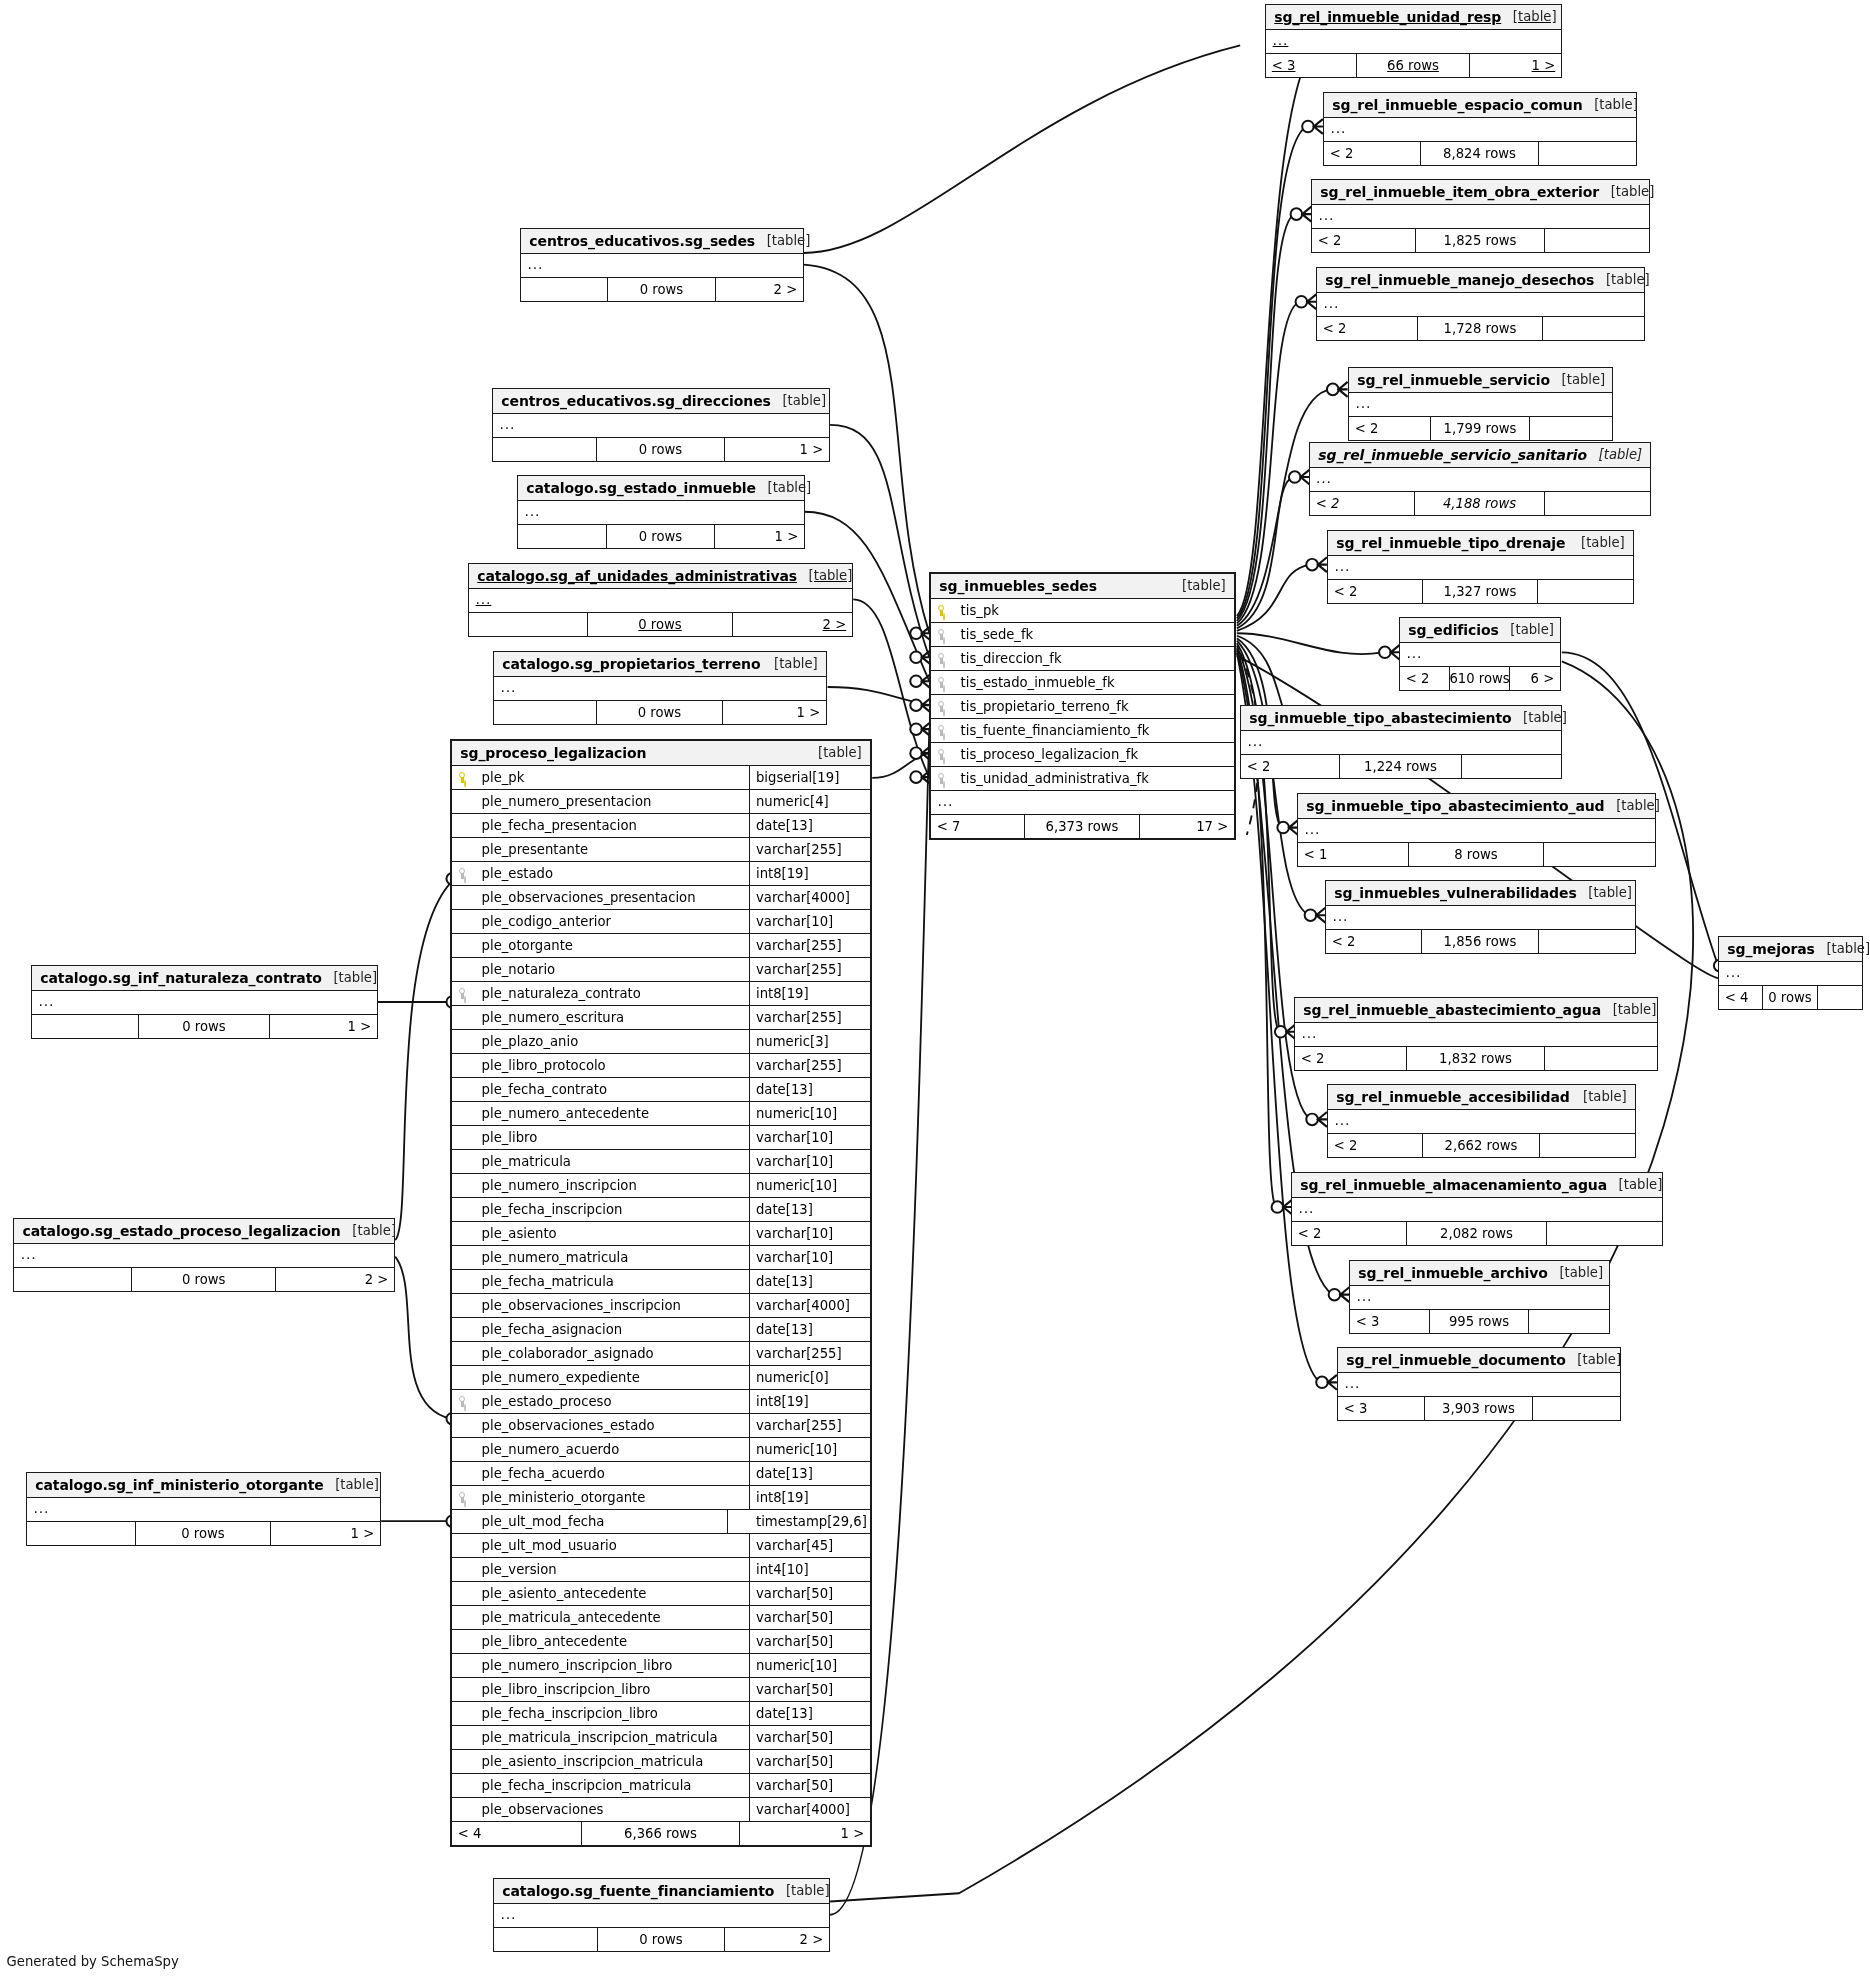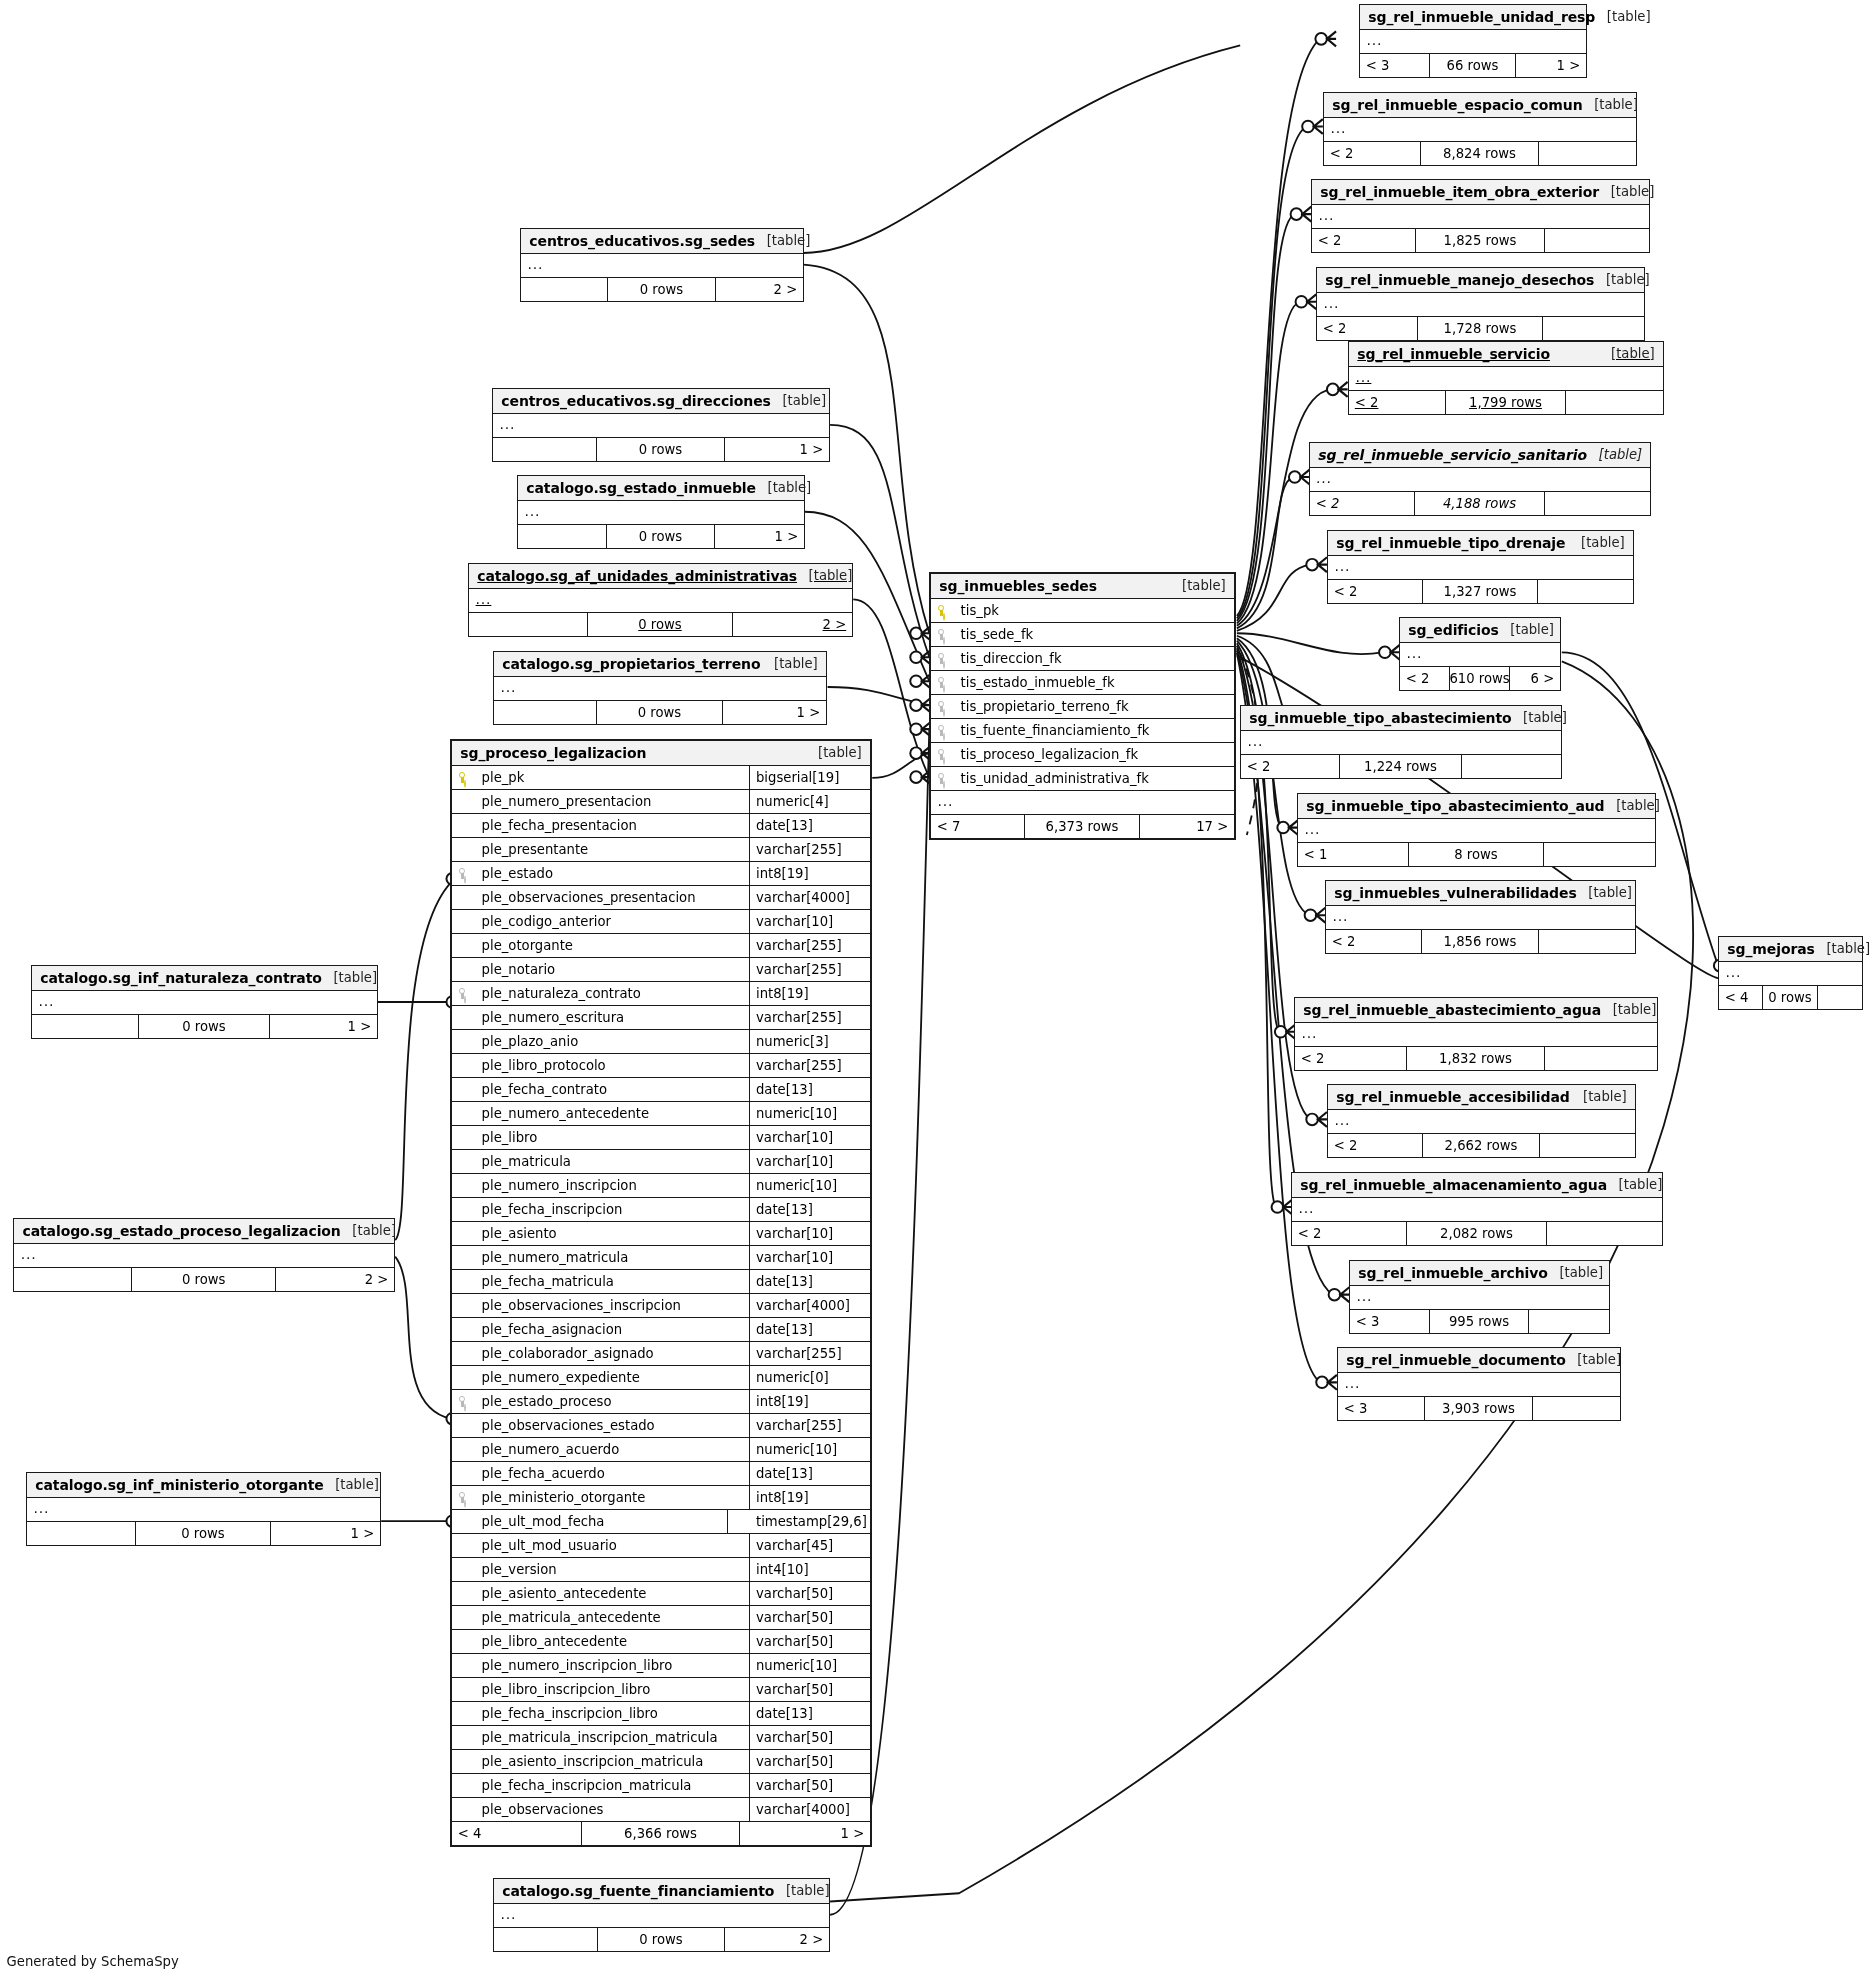--- a/index.html
+++ b/index.html
@@ -249,21 +249,21 @@
 
       <path d="M 478,1520 C 510,1560 470,1700 545,1716"></path>
       <use href="#crowfoot" x="563" y="1716"></use>
 
       <path d="M 461,1840 C 500,1840 510,1840 545,1840"></path>
       <use href="#crowfoot" x="563" y="1840"></use>
     </g>
   </svg>
 
   <div id="tables-layer">
-      <div class="tbl" style="left: 1359px; top: 4.1px; width: 228px;">
+      <div class="tbl" style="left: 1265px; top: 4.1px; width: 297px; text-decoration: underline;">
         <div class="tbl-hdr">
           <span class="tbl-name">sg_rel_inmueble_unidad_resp</span>
           <span class="tbl-kind">[table]</span>
         </div>
         <div class="tbl-ellipsis">...</div>
         <div class="tbl-foot">
           <div class="foot-left">&lt; 3</div>
           <div class="foot-mid">66 rows</div>
           <div class="foot-right">1 &gt;</div>
         </div>
@@ -297,21 +297,21 @@
           <span class="tbl-name">sg_rel_inmueble_manejo_desechos</span>
           <span class="tbl-kind">[table]</span>
         </div>
         <div class="tbl-ellipsis">...</div>
         <div class="tbl-foot">
           <div class="foot-left">&lt; 2</div>
           <div class="foot-mid">1,728 rows</div>
           <div class="foot-right"></div>
         </div>
       </div>
-      <div class="tbl" style="left: 1348px; top: 341px; width: 316px; text-decoration: underline;">
+      <div class="tbl" style="left: 1348px; top: 367px; width: 265px;">
         <div class="tbl-hdr">
           <span class="tbl-name">sg_rel_inmueble_servicio</span>
           <span class="tbl-kind">[table]</span>
         </div>
         <div class="tbl-ellipsis">...</div>
         <div class="tbl-foot">
           <div class="foot-left">&lt; 2</div>
           <div class="foot-mid">1,799 rows</div>
           <div class="foot-right"></div>
         </div>

